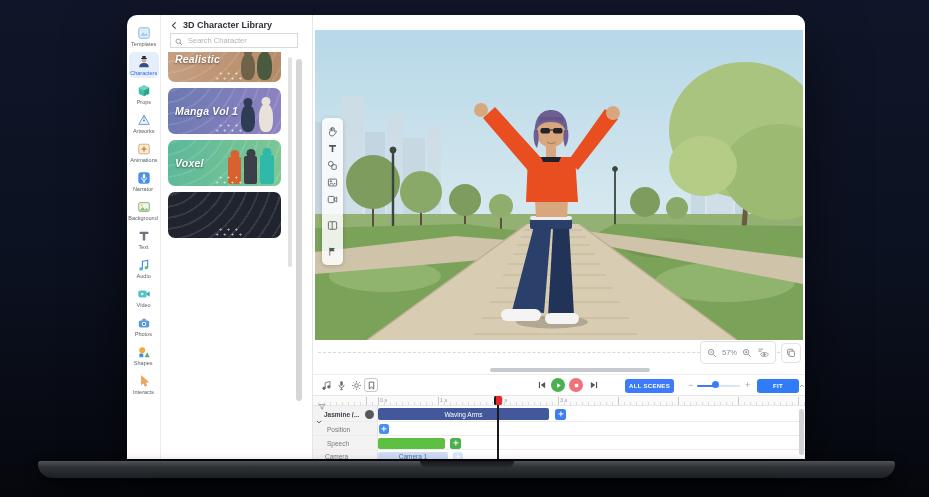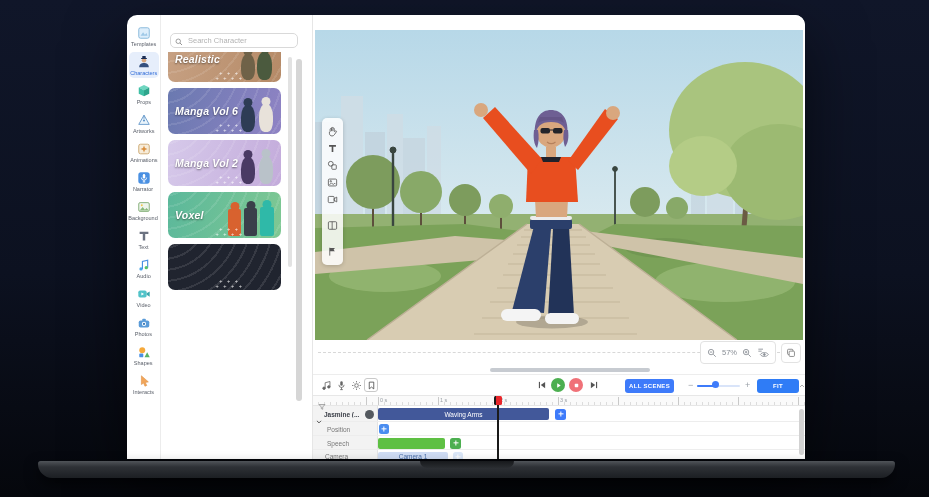--- a/index.html
+++ b/index.html
@@ -22,21 +22,21 @@
   .sb-item.sel{background:#e6eefb;}
   .sb-lb{font-size:6px;color:#5c616b;margin-top:1px;white-space:nowrap;transform:scale(.92);}
   .sb-item.sel .sb-lb{color:#2f6bd8;}
   .sb-ic svg{display:block;}
   
   .panel{width:152px;flex:0 0 152px;position:relative;border-right:1px solid #e6e6e6;}
   .panel-head{display:flex;align-items:center;height:17px;padding:3px 0 0 7px;}
   .back-btn{width:12px;height:12px;display:flex;align-items:center;justify-content:center;cursor:pointer;}
   .panel-title{font-size:9px;font-weight:700;color:#2b2f36;margin-left:3px;white-space:nowrap;}
   .search-box{position:absolute;left:9px;top:18px;width:128px;height:15px;border:1px solid #d9d9d9;
-    border-radius:5px;display:flex;align-items:center;padding:0 4px;background:#fff;}
+    border-radius:0;display:flex;align-items:center;padding:0 4px;background:#fff;}
   .search-box input{border:0;outline:0;width:100%;font-size:7.5px;color:#555;margin-left:3px;}
   .search-box input::placeholder{color:#b3b3b3;}
   .cards-viewport{position:absolute;left:0;top:37px;bottom:0;width:138px;overflow:hidden;}
   .cards{margin-top:-16px;padding-left:7px;}
   .card{position:relative;width:113px;height:46px;border-radius:7px;margin-bottom:6px;overflow:hidden;cursor:pointer;}
   .card-lb{position:absolute;left:7px;top:50%;transform:translateY(-50%);font-size:10.5px;font-weight:800;
     font-style:italic;color:#fff;text-shadow:0 1px 2px rgba(0,0,0,.5);letter-spacing:.2px;white-space:nowrap;}
   .card::before{content:"";position:absolute;inset:-30px -40px;
     background:repeating-radial-gradient(circle at 18% 0%,rgba(255,255,255,.10) 0 2px,transparent 2px 11px);}
   .card::after{content:"+ + +\A+ + + +";white-space:pre;position:absolute;left:42%;bottom:2px;
@@ -234,43 +234,46 @@
         <span class="sb-ic">
             <svg width="14" height="14" viewBox="0 0 16 16">
               <path d="M5 2l8 7-3.6.6L11.2 13l-2.1 1-1.6-3.6L5 12z" fill="#f2a65a" stroke="#d98a3d" stroke-width=".6"></path>
             </svg>
           </span>
         <span class="sb-lb">Interacts</span>
       </div>
     </div>
 
     <div class="panel">
+      <div class="panel-head">
+        <span class="back-btn">
+            <svg width="9" height="9" viewBox="0 0 16 16">
+              <path d="M10 2.5L4.5 8 10 13.5" stroke="#333" stroke-width="1.8" fill="none"></path>
+            </svg>
+          </span>
+        <span class="panel-title">3D Character Library</span>
+      </div>
       <div class="search-box">
         <span><svg width="8" height="8" viewBox="0 0 16 16">
               <circle cx="6.5" cy="6.5" r="4.5" stroke="#888" fill="none" stroke-width="1.6"></circle>
               <path d="M10 10l4 4" stroke="#888" stroke-width="1.8"></path>
             </svg></span>
         <input placeholder="Search Character" style="">
       </div>
       <div class="cards-viewport">
         <div class="cards">
           <div class="card c1">
             <span class="fig" style="right:26px;top:18px;width:14px;height:26px;background:#6f6248;"></span>
             <span class="fig" style="right:9px;top:16px;width:15px;height:28px;background:#4b5a3e;"></span>
             <span class="card-lb">Realistic</span>
           </div>
           <div class="card c5">
             <span class="fig" style="right:26px;top:17px;width:14px;height:27px;background:#2e3c55;"></span>
             <span class="fig" style="right:8px;top:16px;width:14px;height:28px;background:#e8e2da;"></span>
-            <span class="card-lb">Manga Vol 6</span>
-          </div>
-          <div class="card c6">
-            <span class="fig" style="right:26px;top:17px;width:14px;height:27px;background:#4a3a64;"></span>
-            <span class="fig" style="right:8px;top:16px;width:14px;height:28px;background:#b9c2c9;"></span>
-            <span class="card-lb">Manga Vol 2</span>
+            <span class="card-lb">Manga Vol 1</span>
           </div>
           <div class="card c8">
             <span class="fig" style="right:40px;top:17px;width:13px;height:27px;background:#d8622f;border-radius:2px;"></span>
             <span class="fig" style="right:24px;top:16px;width:13px;height:28px;background:#3a3f4a;border-radius:2px;"></span>
             <span class="fig" style="right:7px;top:15px;width:14px;height:29px;background:#2fb9a8;border-radius:2px;"></span>
             <span class="card-lb">Voxel</span>
           </div>
           <div class="card c9"></div>
         </div>
       </div>

